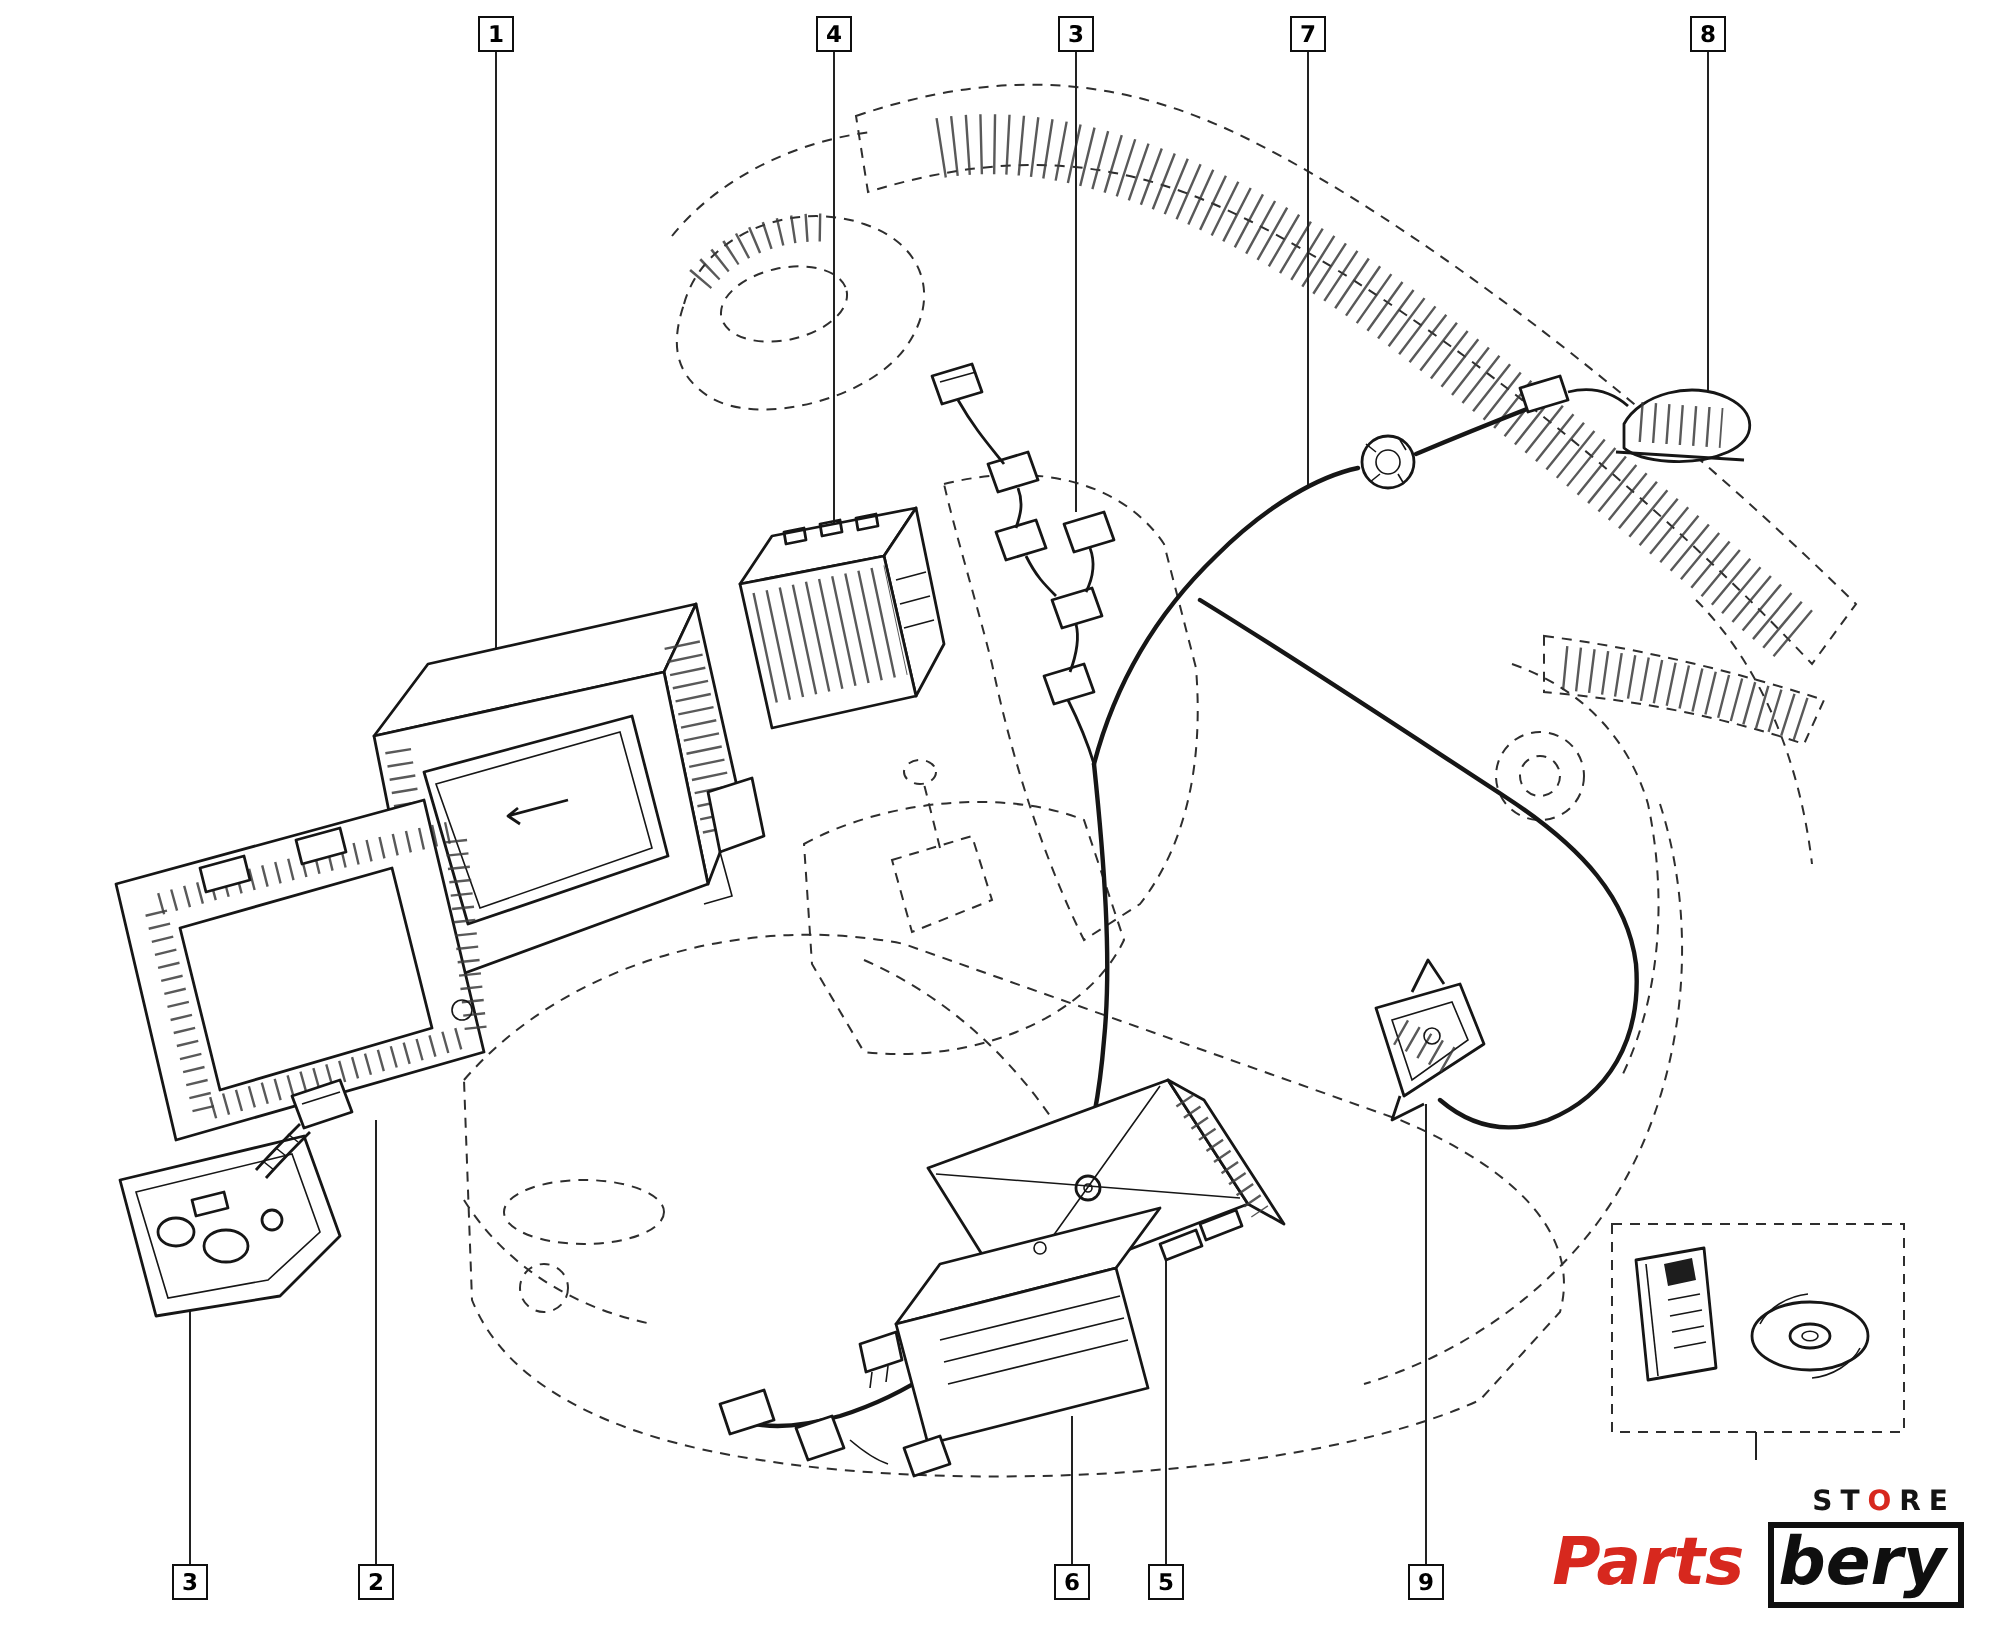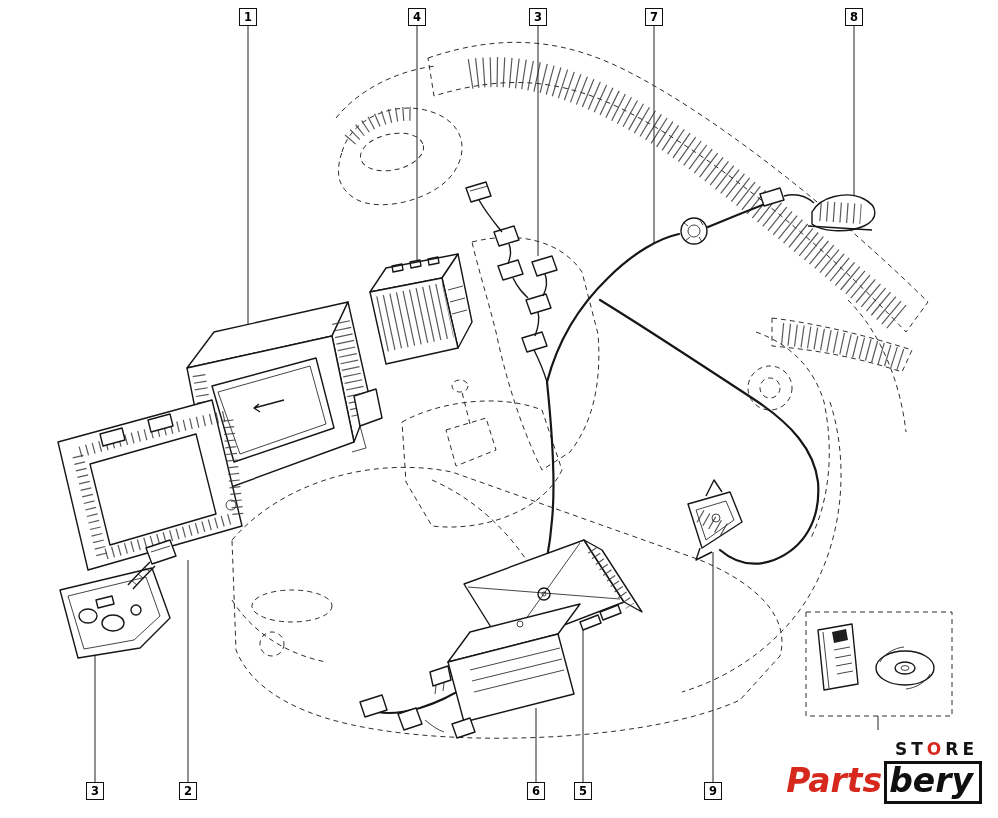--- a/index.html
+++ b/index.html
@@ -11,25 +11,25 @@
   .face{fill:#ffffff;stroke:#161616;stroke-width:1.4;stroke-linejoin:round;}
   .thin{fill:none;stroke:#161616;stroke-width:0.8;}
   .hatch{fill:none;stroke:#3c3c3c;stroke-dasharray:1.2 5.5;opacity:.85;}
   .cable{fill:none;stroke:#161616;stroke-width:2.2;stroke-linecap:round;}
   .leader{stroke:#222222;stroke-width:1;}
   .fill-dark{fill:#1d1d1d;stroke:none;}
   .callout{position:absolute;width:18px;height:18px;background:#fff;border:1.6px solid #0f0f0f;
            box-sizing:border-box;display:flex;align-items:center;justify-content:center;
            font-size:11.5px;font-weight:700;color:#000;cursor:default;}
   .logo{position:absolute;right:16px;bottom:14px;text-align:right;}
-  .logo-store{font-size:17px;font-weight:700;letter-spacing:4px;color:#141414;padding-right:4px;}
+  .logo-store{font-size:14px;font-weight:700;letter-spacing:4px;color:#141414;padding-right:4px;}
   .logo-store .o{color:#d7281e;}
   .logo-brand{font-size:33px;font-style:italic;font-weight:800;line-height:1.05;margin-top:2px;white-space:nowrap;}
   .brand-red{color:#d7281e;text-align:right;}
-  .brand-dark{color:#0f0f0f;border:3px solid #0f0f0f;display:inline-block;padding:0 6px 2px 2px;margin-left:2px;background:#fff;}
+  .brand-dark{color:#0f0f0f;border:3px solid #0f0f0f;display:inline-block;padding:0 6px 2px 2px;margin-left:12px;background:#fff;}
 </style>
 </head>
 <body>
 
 <div id="stage">
 
   <svg width="998" height="818" viewBox="0 0 998 818">
 
     <g>
       <path class="dash" d="M428,58 C505,32 565,40 625,70 C705,110 822,198 928,302 L906,332 C812,232 700,148 624,110 C568,82 512,72 434,96 Z"></path>

